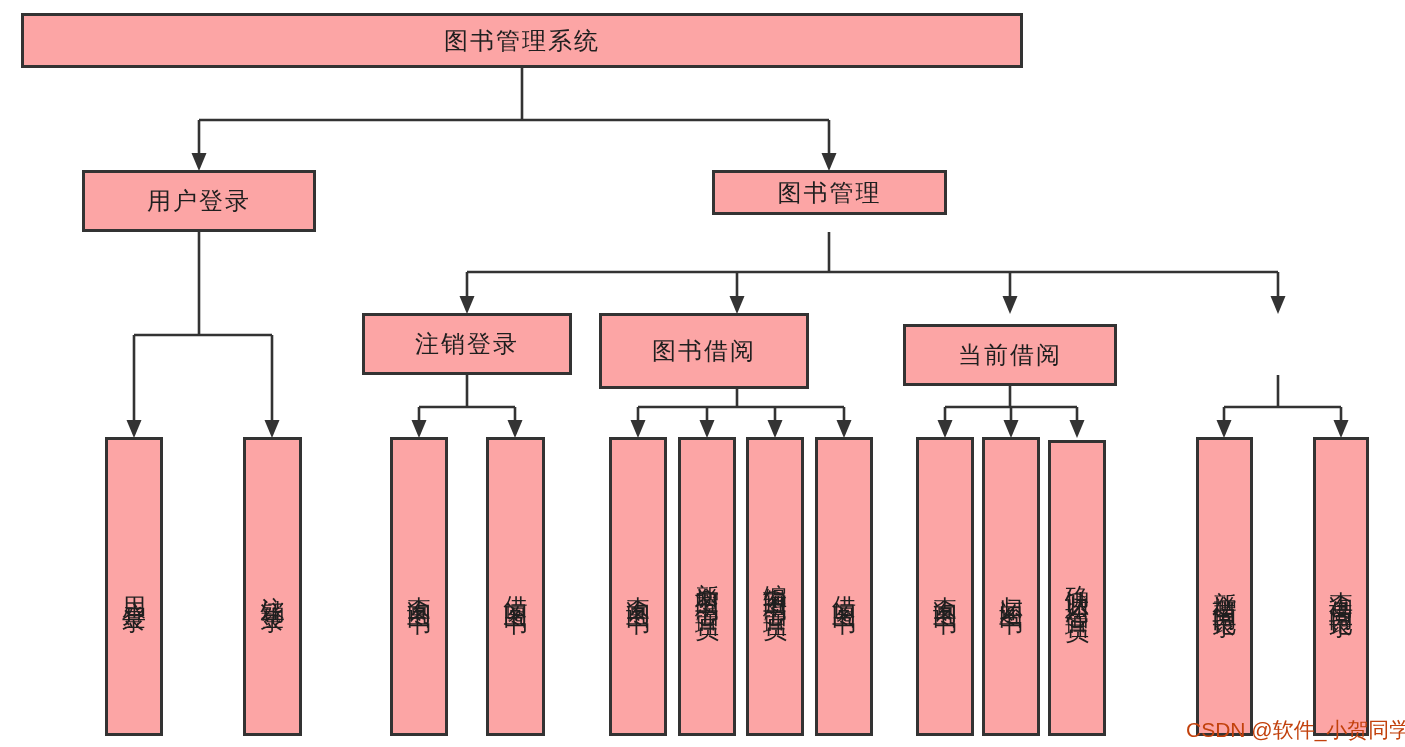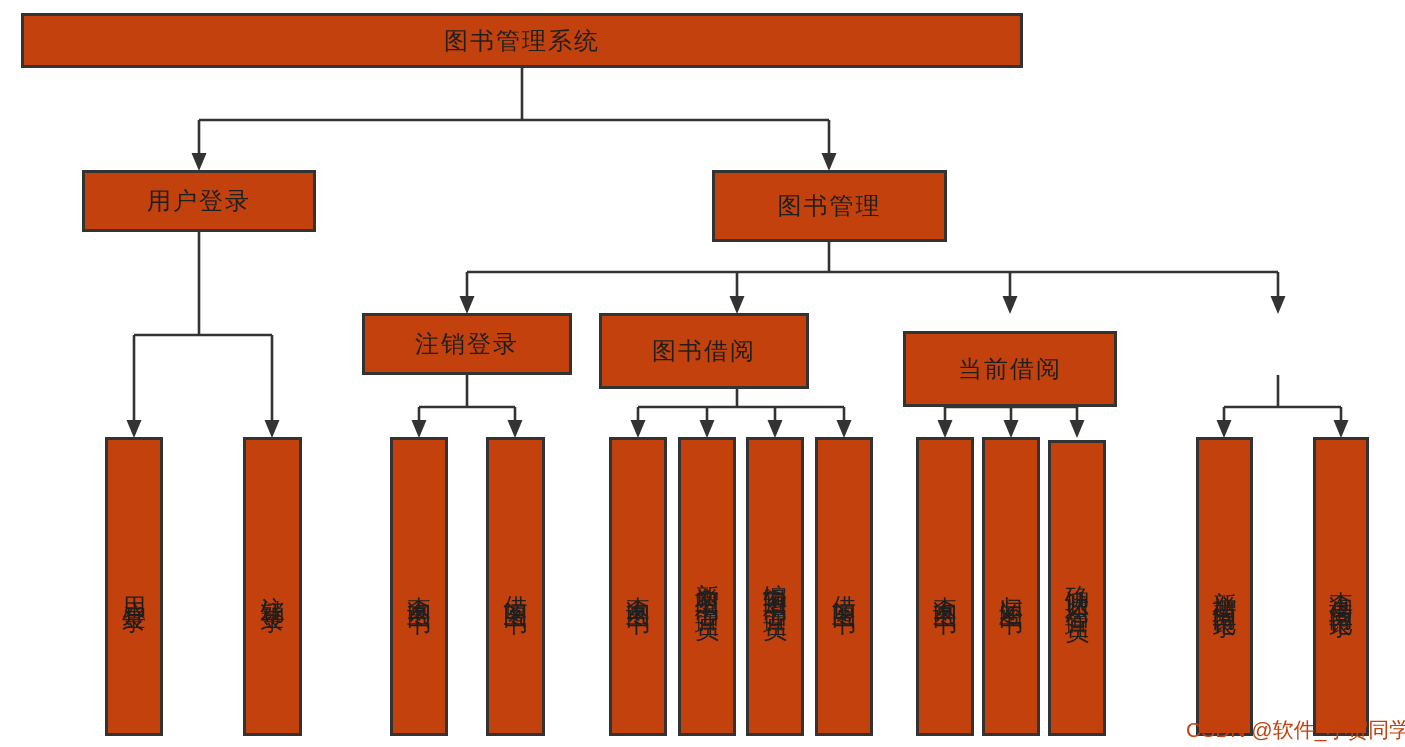--- a/index.html
+++ b/index.html
@@ -18,21 +18,21 @@
   #connectors {
     position: absolute;
     left: 0;
     top: 0;
     pointer-events: none;
   }
   .node {
     position: absolute;
     box-sizing: border-box;
     border: 3px solid #333333;
-    background: #c2410c;
+    background: #fca5a5;
     display: flex;
     align-items: center;
     justify-content: center;
     color: #1f1f1f;
   }
   .node.h {
     font-size: 24px;
     letter-spacing: 2px;
   }
   .node.v {
@@ -121,25 +121,25 @@
     <line class="line" x1="1224" y1="407" x2="1341" y2="407"></line>
     <line class="line" x1="1224" y1="407" x2="1224" y2="422"></line>
     <line class="line" x1="1341" y1="407" x2="1341" y2="422"></line>
     <path class="arrow" d="M1216.5 420 L1231.5 420 L1224 438 Z"></path>
     <path class="arrow" d="M1333.5 420 L1348.5 420 L1341 438 Z"></path>
   </svg>
 
   <div class="node h" style="left:21px; top:13px; width:1002px; height:55px">图书管理系统</div>
 
   <div class="node h" style="left:82px; top:170px; width:234px; height:62px">用户登录</div>
-  <div class="node h" style="left:712px; top:170px; width:235px; height:72px">图书管理</div>
+  <div class="node h" style="left:712px; top:170px; width:235px; height:45px">图书管理</div>
 
   <div class="node h" style="left:362px; top:313px; width:210px; height:62px">注销登录</div>
   <div class="node h" style="left:599px; top:313px; width:210px; height:76px">图书借阅</div>
-  <div class="node h" style="left:903px; top:331px; width:214px; height:76px">当前借阅</div>
+  <div class="node h" style="left:903px; top:324px; width:214px; height:62px">当前借阅</div>
 
   <div class="node v" style="left:105px; top:437px; width:58px; height:299px">
     <span class="vtext">用户登录</span>
   </div>
   <div class="node v" style="left:243px; top:437px; width:59px; height:299px">
     <span class="vtext">注销登录</span>
   </div>
 
   <div class="node v" style="left:390px; top:437px; width:58px; height:299px">
     <span class="vtext">查询图书</span>

